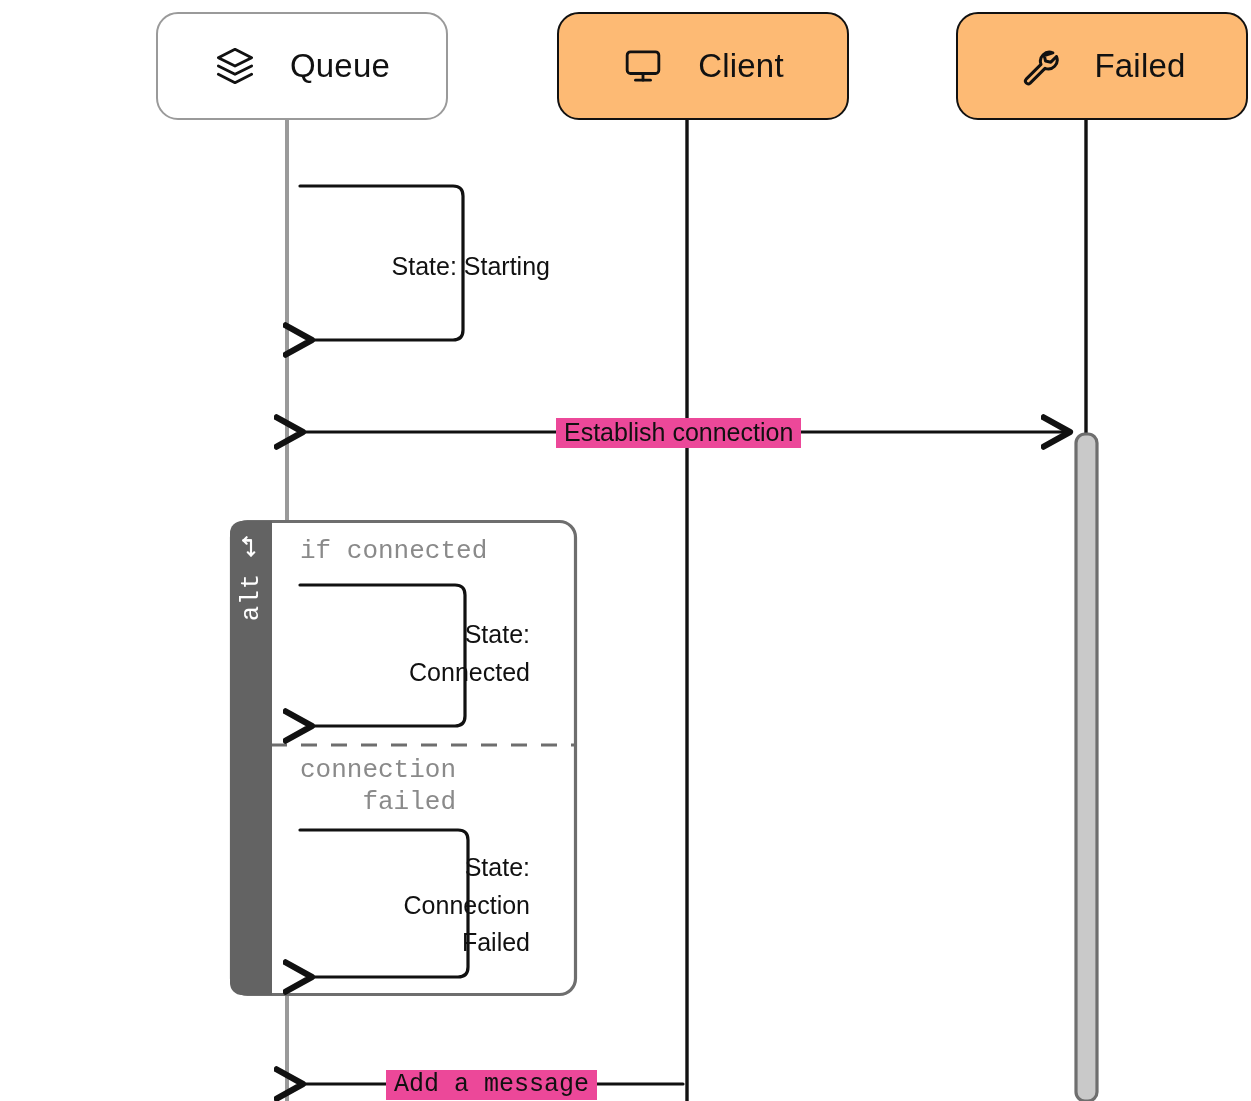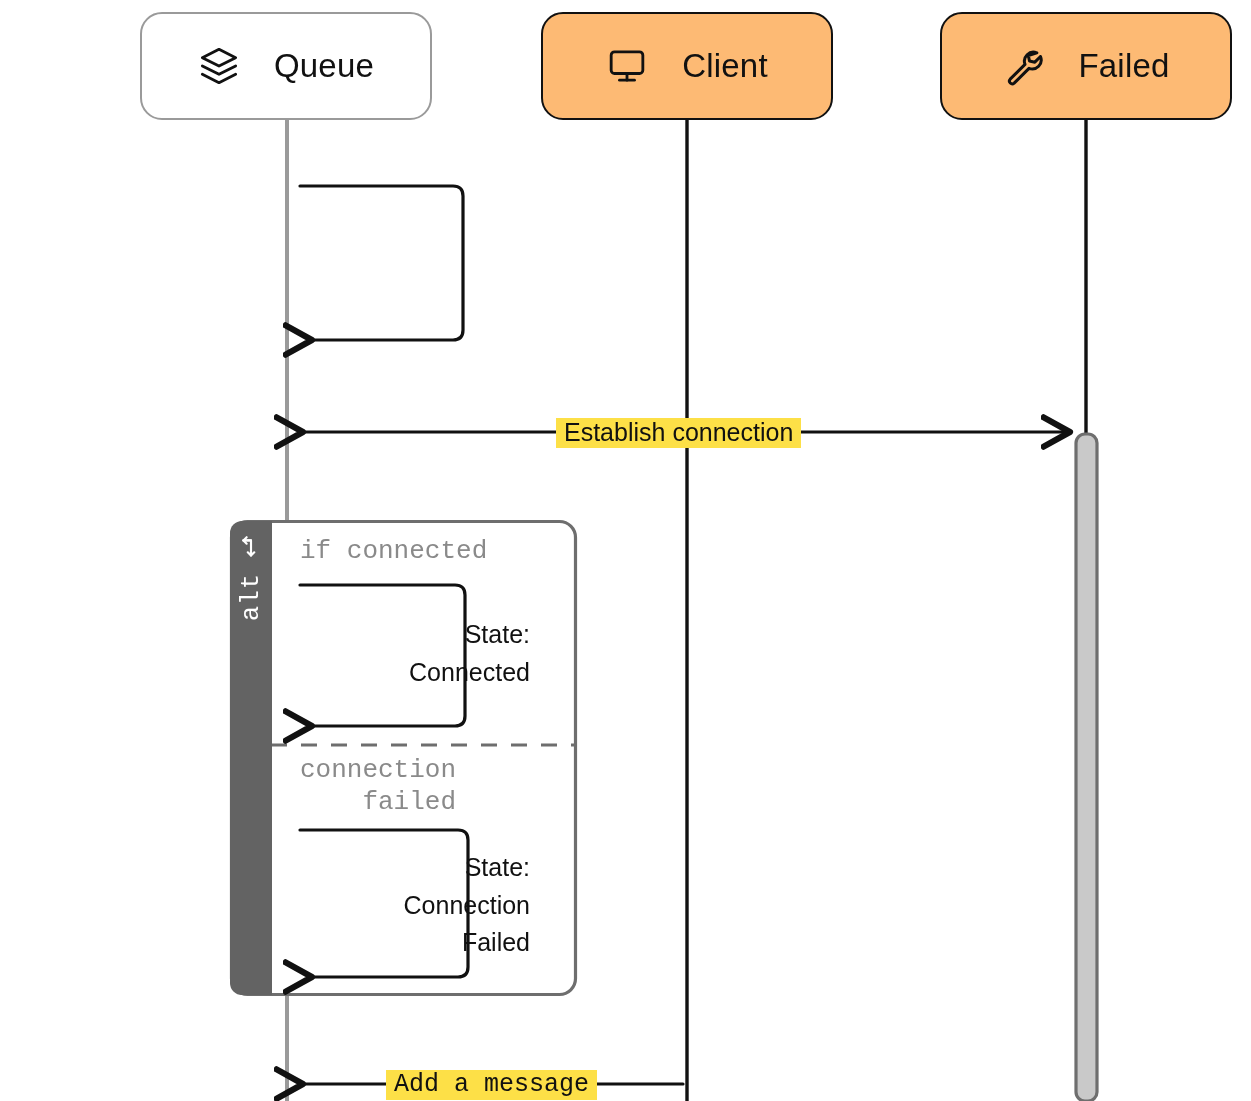--- a/index.html
+++ b/index.html
@@ -27,20 +27,21 @@
   
   .participant {
     position: absolute;
     box-sizing: border-box;
     display: flex;
     align-items: center;
     justify-content: center;
     gap: 34px;
     border-radius: 22px;
     height: 108px;
+    margin-left: 16px;
   }
   .participant.queue-style {
     background: #ffffff;
     border: 2.5px solid #9a9a9a;
   }
   .participant.plain-style {
     background: #fdba74;
     border: 2.5px solid #111111;
   }
   .participant-label {
@@ -56,21 +57,21 @@
     width: 42px;
     height: 42px;
     flex: 0 0 auto;
   }
   
   .msg-label {
     position: absolute;
     font-size: 25px;
     color: #111111;
     white-space: nowrap;
-    background: #fde047;
+    background: #ec4899;
     padding: 0 8px;
     line-height: 1.18;
   }
   .self-label {
     position: absolute;
     font-size: 25px;
     color: #111111;
     text-align: right;
     line-height: 1.5;
   }
@@ -184,20 +185,21 @@
       </svg>
     </span>
     <span class="alt-tab-text">alt</span>
   </div>
 
   <div class="alt-branch-label" style="left:300px; top:536px;">if connected</div>
 
   <div class="alt-branch-label" style="left:300px; top:755px;">connection
 failed</div>
 
+  <div class="self-label" style="left:218px; top:248px; width:332px;">State: Starting</div>
 
   <div class="msg-label" style="left:556px; top:418px;">Establish connection</div>
 
   <div class="self-label" style="left:220px; top:616px; width:310px; white-space:pre-line;">State:
 Connected</div>
 
   <div class="self-label" style="left:220px; top:849px; width:310px; white-space:pre-line;">State:
 Connection
 Failed</div>
 

